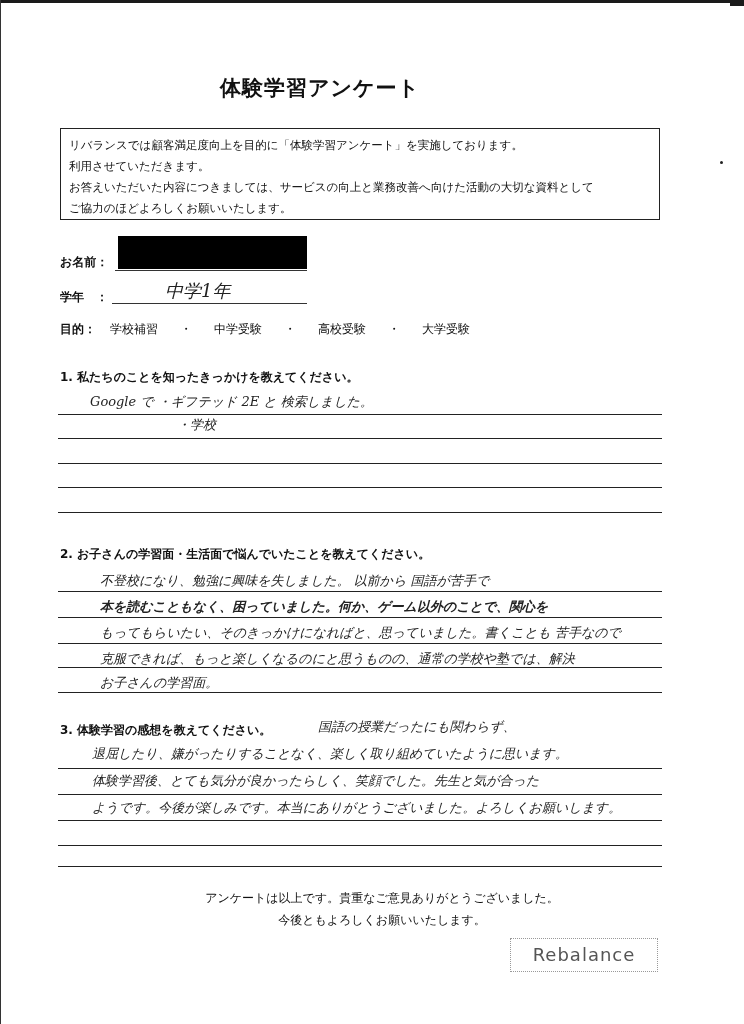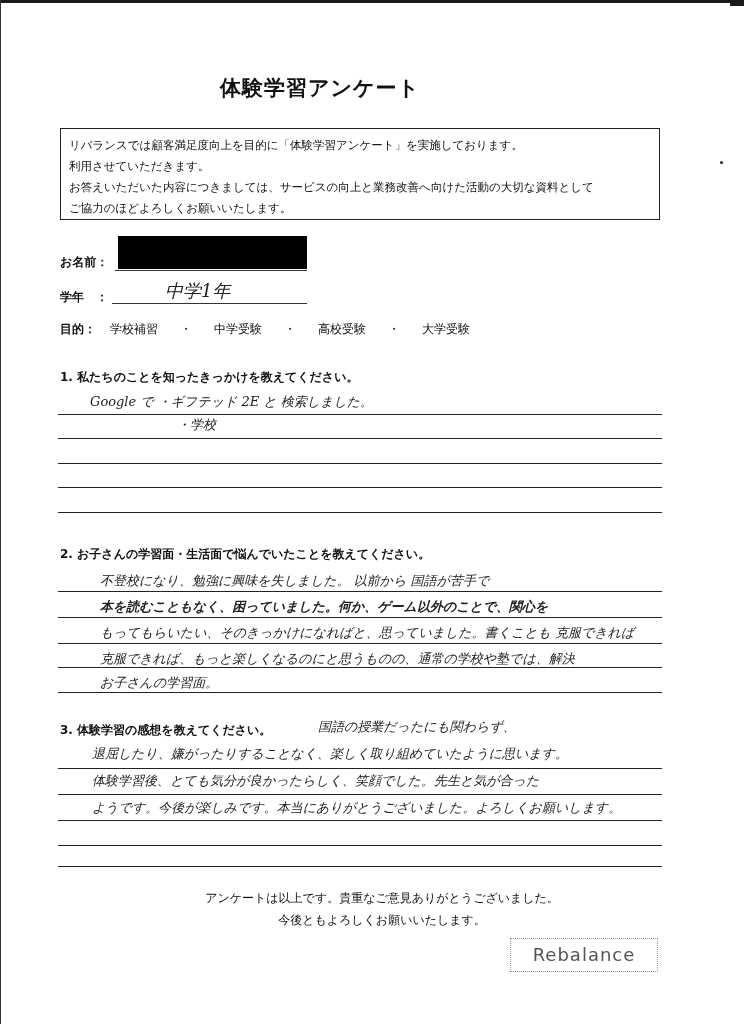--- a/index.html
+++ b/index.html
@@ -88,21 +88,21 @@
 <div class="ans hand" style="left:177px; top:416px;">・学校</div>
 <div class="rule" style="top:414px;"></div>
 <div class="rule" style="top:438px;"></div>
 <div class="rule" style="top:463px;"></div>
 <div class="rule" style="top:487px;"></div>
 <div class="rule" style="top:512px;"></div>
 
 <div class="q-title" style="top:546px;">2. お子さんの学習面・生活面で悩んでいたことを教えてください。</div>
 <div class="ans hand" style="left:100px; top:572px;">不登校になり、勉強に興味を失しました。 以前から 国語が苦手で</div>
 <div class="ans hand" style="left:100px; top:598px;font-weight:bold;">本を読むこともなく、困っていました。何か、ゲーム以外のことで、関心を</div>
-<div class="ans hand" style="left:100px; top:624px;">もってもらいたい、そのきっかけになればと、思っていました。書くことも 克服できれば</div>
+<div class="ans hand" style="left:100px; top:624px;">もってもらいたい、そのきっかけになればと、思っていました。書くことも 苦手なので</div>
 <div class="ans hand" style="left:100px; top:650px;">克服できれば、もっと楽しくなるのにと思うものの、通常の学校や塾では、解決</div>
 <div class="ans hand" style="left:100px; top:674px;">お子さんの学習面。</div>
 <div class="rule" style="top:591px;"></div>
 <div class="rule" style="top:617px;"></div>
 <div class="rule" style="top:643px;"></div>
 <div class="rule" style="top:667px;"></div>
 <div class="rule" style="top:692px;"></div>
 
 <div class="q-title" style="top:722px;">3. 体験学習の感想を教えてください。</div>
 <div class="ans hand" style="left:318px; top:718px;">国語の授業だったにも関わらず、</div>

